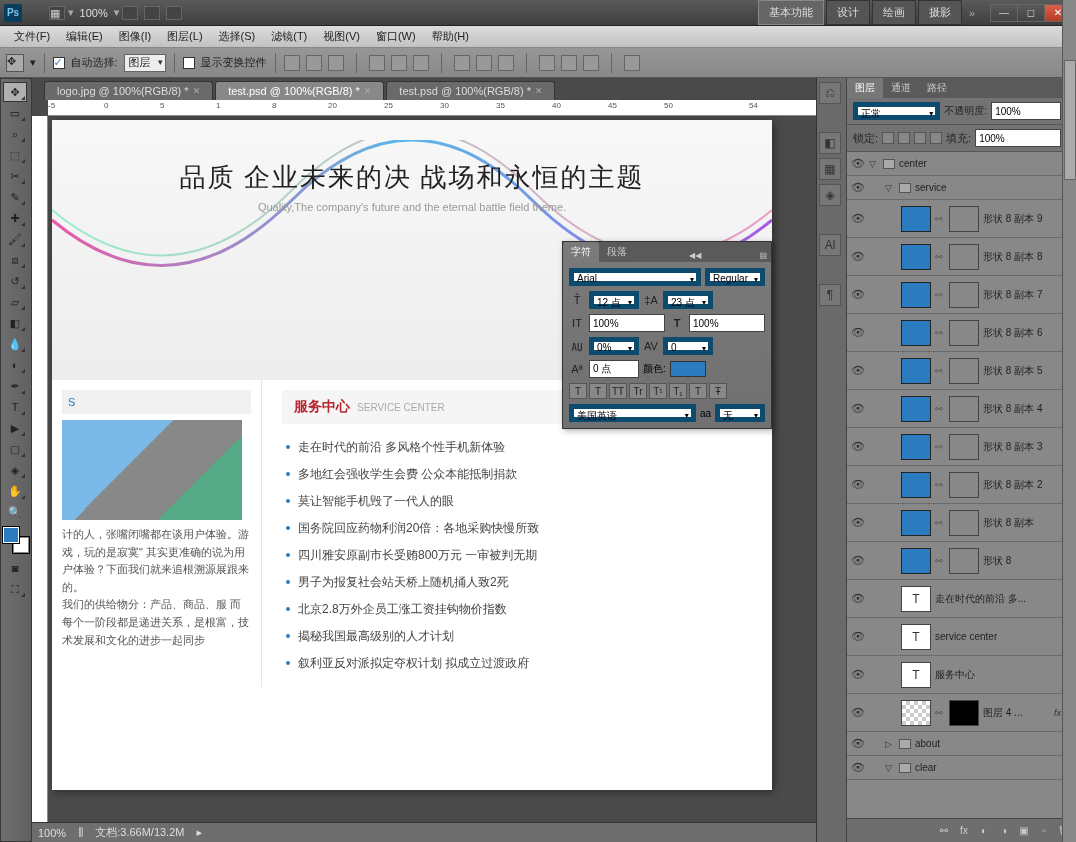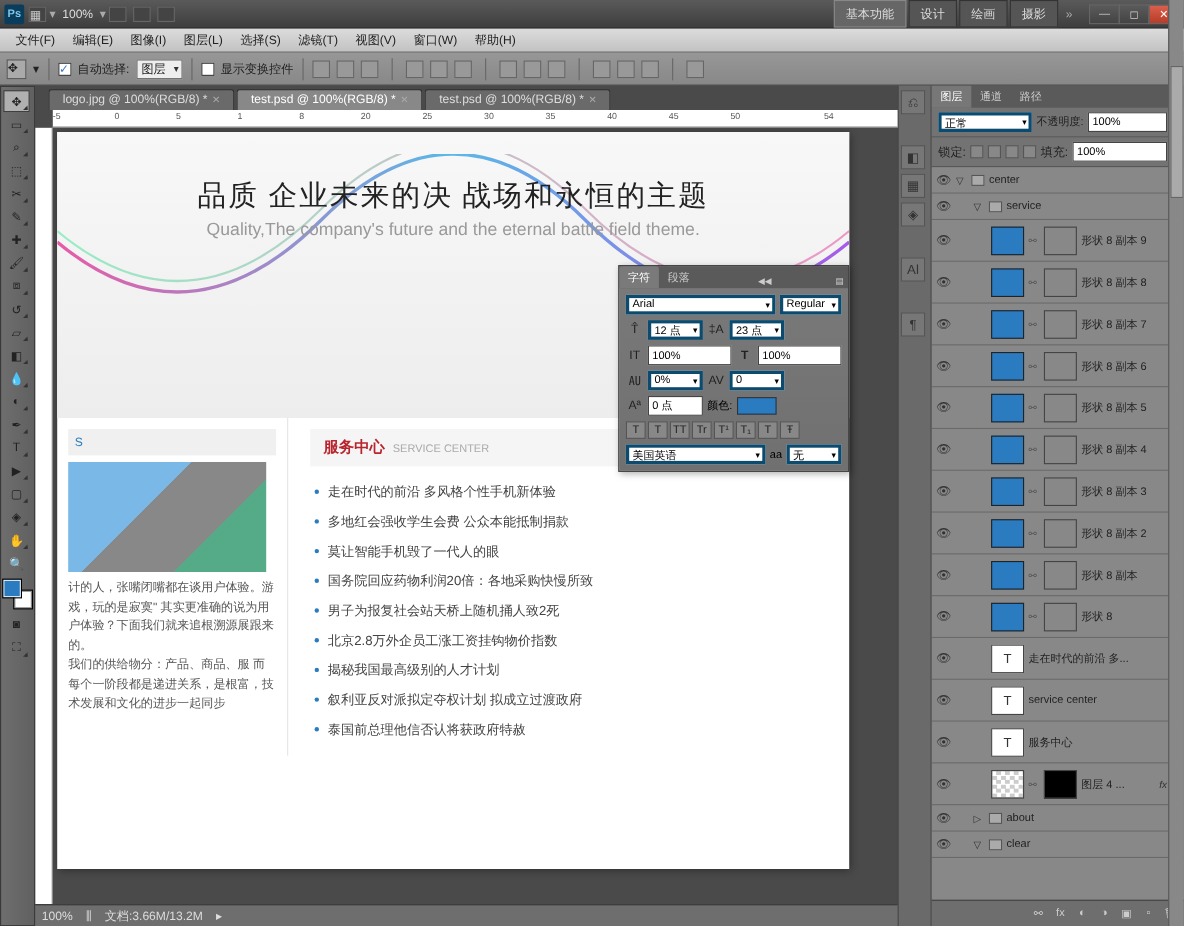--- a/index.html
+++ b/index.html
@@ -1,18 +1,18 @@
 <!DOCTYPE html>
 <html><head>
 <meta charset="utf-8">
 <style>
 *{box-sizing:border-box;margin:0;padding:0;font-family:"Microsoft YaHei",Tahoma,sans-serif;font-size:11px;user-select:none}
 body{background:#4a4a4a;width:1076px;height:842px;overflow:hidden;position:relative}
 .titlebar{height:26px;background:linear-gradient(#5a5a5a,#3e3e3e);display:flex;align-items:center;padding:0 4px;color:#ccc;border-bottom:1px solid #222}
-.ps-icon{width:18px;height:18px;background:#0a3d5c;color:#7fc5e8;display:flex;align-items:center;justify-content:center;font-weight:bold;border-radius:2px;font-size:10px;margin-right:1px}
+.ps-icon{width:18px;height:18px;background:#0a3d5c;color:#7fc5e8;display:flex;align-items:center;justify-content:center;font-weight:bold;border-radius:2px;font-size:10px;margin-right:24px}
 .tb-ico{width:16px;height:14px;border:1px solid #666;margin:0 3px;background:#444}
 .tb-zoom{margin:0 6px;color:#ddd}
 .tb-sep{flex:1}
 .workspace-btn{padding:4px 10px;background:#555;border:1px solid #333;color:#ddd;margin:0 1px;cursor:pointer}
 .workspace-btn.active{background:#666;border-color:#888}
 .win-btns{display:flex;margin-left:10px}
 .win-btn{width:28px;height:18px;border:1px solid #666;background:linear-gradient(#5a5a5a,#444);display:flex;align-items:center;justify-content:center;color:#ccc;font-size:10px;margin-left:-1px;cursor:pointer}
 .win-btn.close{background:linear-gradient(#d9604c,#b83c28);color:#fff;border-radius:0 3px 3px 0}
 .menubar{height:22px;background:linear-gradient(#dcdcdc,#c2c2c2);display:flex;align-items:flex-start;padding:0 6px;border-bottom:1px solid #888}
 .menu-item{padding:3px 8px;color:#222;cursor:pointer}
@@ -40,41 +40,41 @@
 .ruler-h{height:16px;background:#fff;border-bottom:1px solid #888;margin-left:16px;position:relative;overflow:hidden}
 .ruler-h span{position:absolute;font-size:8px;color:#555;top:1px}
 .canvas-wrap{flex:1;display:flex;overflow:hidden}
 .ruler-v{width:16px;background:#fff;border-right:1px solid #888}
 .canvas{flex:1;background:#4a4a4a;overflow:auto;position:relative}
 .document{width:720px;height:670px;background:#fff;margin:4px;box-shadow:2px 2px 8px rgba(0,0,0,.4)}
 .doc-header{height:260px;background:linear-gradient(#f8f8f8,#ededed);position:relative;overflow:hidden}
 .wave{position:absolute;width:100%;height:200px;top:20px}
 .doc-title{text-align:center;padding-top:40px;position:relative;z-index:2}
 .doc-title-cn{font-size:26px;font-family:"STKaiti","KaiTi",serif;color:#222;letter-spacing:2px}
-.doc-title-en{font-size:16px;color:#999;margin-top:6px}
+.doc-title-en{font-size:11px;color:#999;margin-top:6px}
 .doc-body{display:flex;padding:0}
 .doc-left{width:210px;padding:10px;border-right:1px solid #e5e5e5}
 .doc-section{background:#f5f5f5;padding:8px 12px;margin-bottom:8px}
 .sec-title-cn{color:#b8252f;font-size:14px;font-weight:bold}
 .sec-title-en{color:#aaa;font-size:10px;margin-left:4px}
 .doc-img{width:180px;height:100px;background:linear-gradient(135deg,#7ab8e8 40%,#888 40%,#888 70%,#5a8 70%);margin:6px 0}
 .doc-txt{font-size:11px;color:#555;line-height:1.6}
 .doc-right{flex:1;padding:10px 20px}
 .doc-list{list-style:none;margin-top:10px}
 .doc-list li{padding:5px 0 5px 16px;position:relative;color:#444;font-size:12px}
 .doc-list li::before{content:"";width:4px;height:4px;background:#2a7bbf;border-radius:50%;position:absolute;left:4px;top:11px}
 .char-panel{position:absolute;left:530px;top:163px;width:210px;background:linear-gradient(#7a7a7a,#707070);border:1px solid #333;box-shadow:2px 2px 6px rgba(0,0,0,.3);z-index:50}
 .panel-tabs{display:flex;background:#5a5a5a;height:20px;align-items:flex-end}
 .panel-tab{padding:3px 8px;color:#ccc;font-size:10px;cursor:pointer}
 .panel-tab.active{background:#7a7a7a;color:#fff;border-radius:3px 3px 0 0}
 .panel-menu{margin-left:auto;padding:2px 4px;color:#ccc;font-size:8px}
 .panel-body{padding:6px;display:flex;flex-direction:column;gap:5px}
 .panel-row{display:flex;align-items:center;gap:4px}
 .panel-input{height:18px;background:#fff;border:1px solid #444;padding:0 3px;font-size:10px;flex:1;min-width:0}
-.panel-sel{height:18px;background:#fff;border:3px solid #0c4a6e;padding:0 12px 0 3px;font-size:10px;position:relative;min-width:50px}
+.panel-sel{height:18px;background:#fff;border:5px solid #0c4a6e;padding:0 12px 0 3px;font-size:10px;position:relative;min-width:50px}
 .panel-sel::after{content:"▾";position:absolute;right:2px;top:2px;font-size:8px}
 .panel-ico{width:16px;height:14px;color:#222;font-size:11px;display:flex;align-items:center;justify-content:center;border:1px solid transparent}
 .panel-swatch{width:36px;height:16px;background:#2a7bbf;border:1px solid #333}
 .style-btns{display:flex;gap:2px;flex-wrap:wrap}
 .style-btn{width:18px;height:16px;border:1px solid #555;background:#888;display:flex;align-items:center;justify-content:center;font-size:10px;color:#222;cursor:pointer}
 .statusbar{height:20px;background:#6e6e6e;border-top:1px solid #333;display:flex;align-items:center;padding:0 6px;color:#ddd;font-size:10px;gap:12px}
 .right-panels{width:260px;background:#6e6e6e;border-left:1px solid #333;display:flex}
 .collapsed-bar{width:30px;background:#6a6a6a;border-right:1px solid #444;display:flex;flex-direction:column;padding:4px 2px;gap:4px}
 .collapsed-ico{width:22px;height:22px;border:1px solid #555;background:#777;cursor:pointer;display:flex;align-items:center;justify-content:center;color:#333;font-size:12px}
 .layers-panel{flex:1;display:flex;flex-direction:column}
@@ -269,25 +269,25 @@
             <div class="doc-right">
               <div class="doc-section">
                 <span class="sec-title-cn">服务中心</span>
                 <span class="sec-title-en">SERVICE CENTER</span>
               </div>
               <ul class="doc-list" id="doc-list">
                   <li>走在时代的前沿 多风格个性手机新体验</li>
                   <li>多地红会强收学生会费 公众本能抵制捐款</li>
                   <li>莫让智能手机毁了一代人的眼</li>
                   <li>国务院回应药物利润20倍：各地采购快慢所致</li>
+                  <li>四川雅安原副市长受贿800万元 一审被判无期</li>
                   <li>男子为报复社会站天桥上随机捅人致2死</li>
                   <li>北京2.8万外企员工涨工资挂钩物价指数</li>
                   <li>揭秘我国最高级别的人才计划</li>
                   <li>叙利亚反对派拟定夺权计划 拟成立过渡政府</li>
-                  <li>泰国前总理他信否认将获政府特赦</li>
                 </ul>
             </div>
           </div>
         </div>
       </div>
     </div>
     <div class="statusbar">
       <span>100%</span>
       <span>⫼</span>
       <span>文档:3.66M/13.2M</span>

